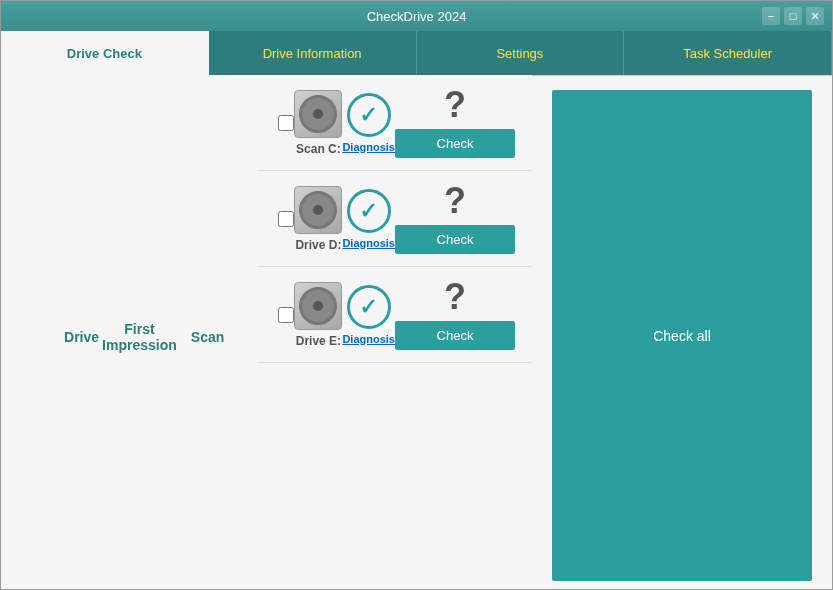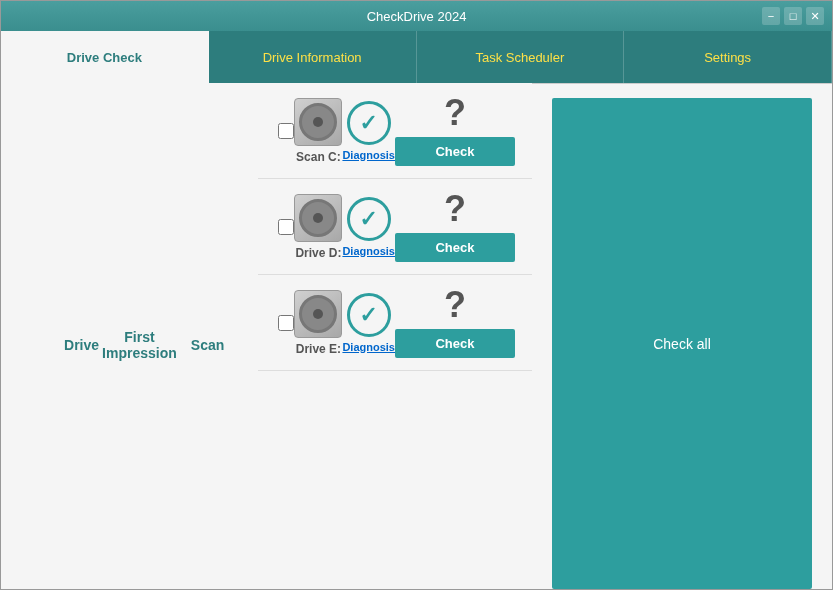--- a/index.html
+++ b/index.html
@@ -40,21 +40,21 @@
       justify-content: center;
       background: rgba(255,255,255,0.2);
       color: white;
       border-radius: 2px;
     }
 
     
     .tabs {
       display: flex;
       background: #2d7d7d;
-      height: 52px;
+      height: 44px;
     }
     .tab {
       flex: 1;
       display: flex;
       align-items: center;
       justify-content: center;
       color: #fde047;
       font-size: 13px;
       cursor: pointer;
       border-right: 1px solid rgba(255,255,255,0.2);
@@ -192,21 +192,20 @@
     
     .check-btn {
       background: #2d9e9e;
       color: white;
       border: none;
       padding: 7px 0;
       width: 120px;
       border-radius: 2px;
       font-size: 13px;
       cursor: pointer;
-      font-weight: bold;
     }
 
     
     input[type="checkbox"] {
       width: 16px;
       height: 16px;
       cursor: pointer;
     }
 
     
@@ -241,24 +240,24 @@
 </div>
 
 <div class="tabs">
   <div class="tab active">
     <span>Drive Check</span>
   </div>
   <div class="tab">
     <span>Drive Information</span>
   </div>
   <div class="tab">
+    <span>Settings</span>
+  </div>
+  <div class="tab">
     <span>Task Scheduler</span>
-  </div>
-  <div class="tab">
-    <span>Settings</span>
   </div>
 </div>
 
 <div class="main">
 
   <div class="table-header">
     <div class="col-check"></div>
     <div class="col-drive">Drive</div>
     <div class="col-impression">First Impression</div>
     <div class="col-scan">Scan</div>

